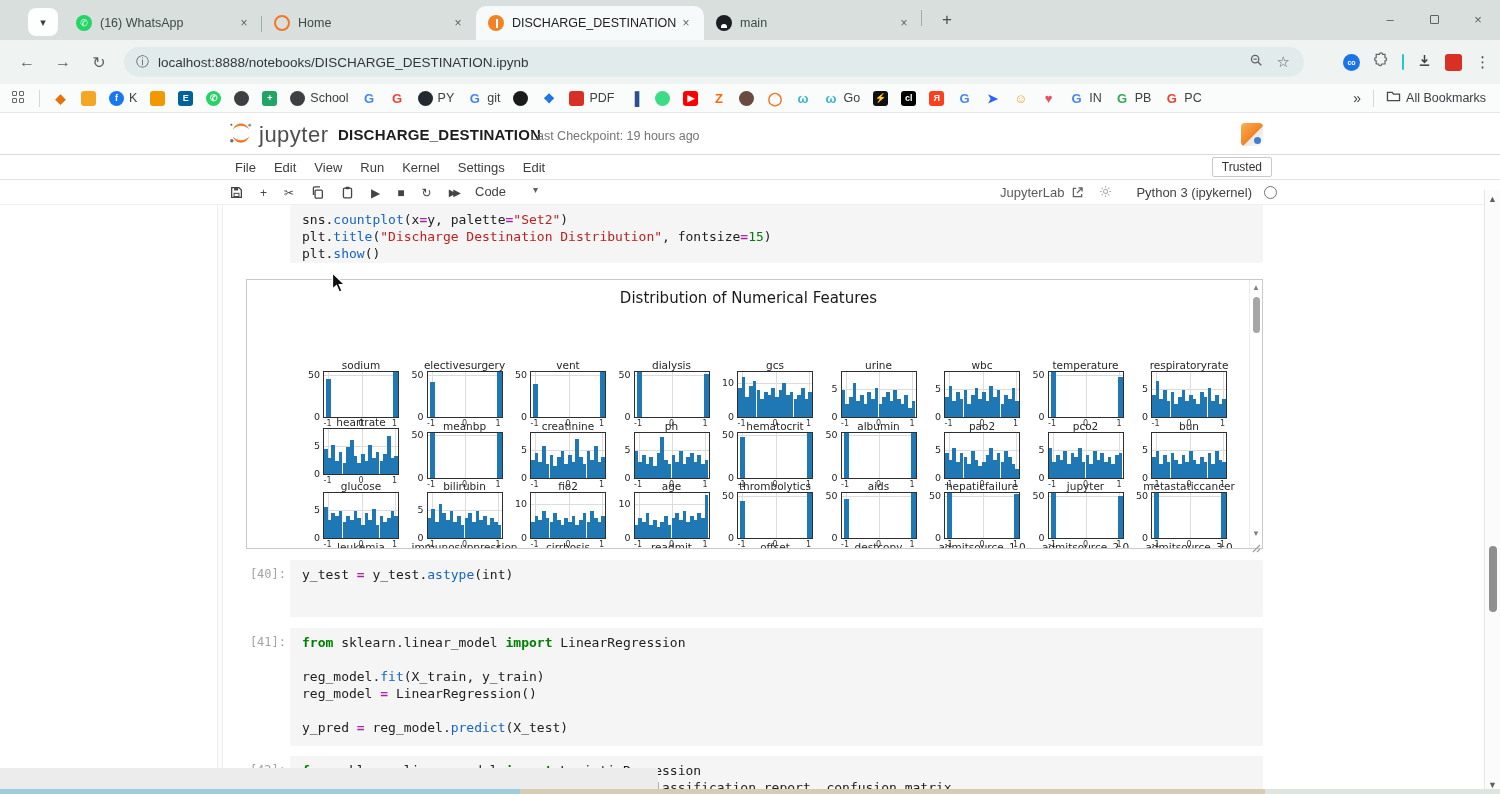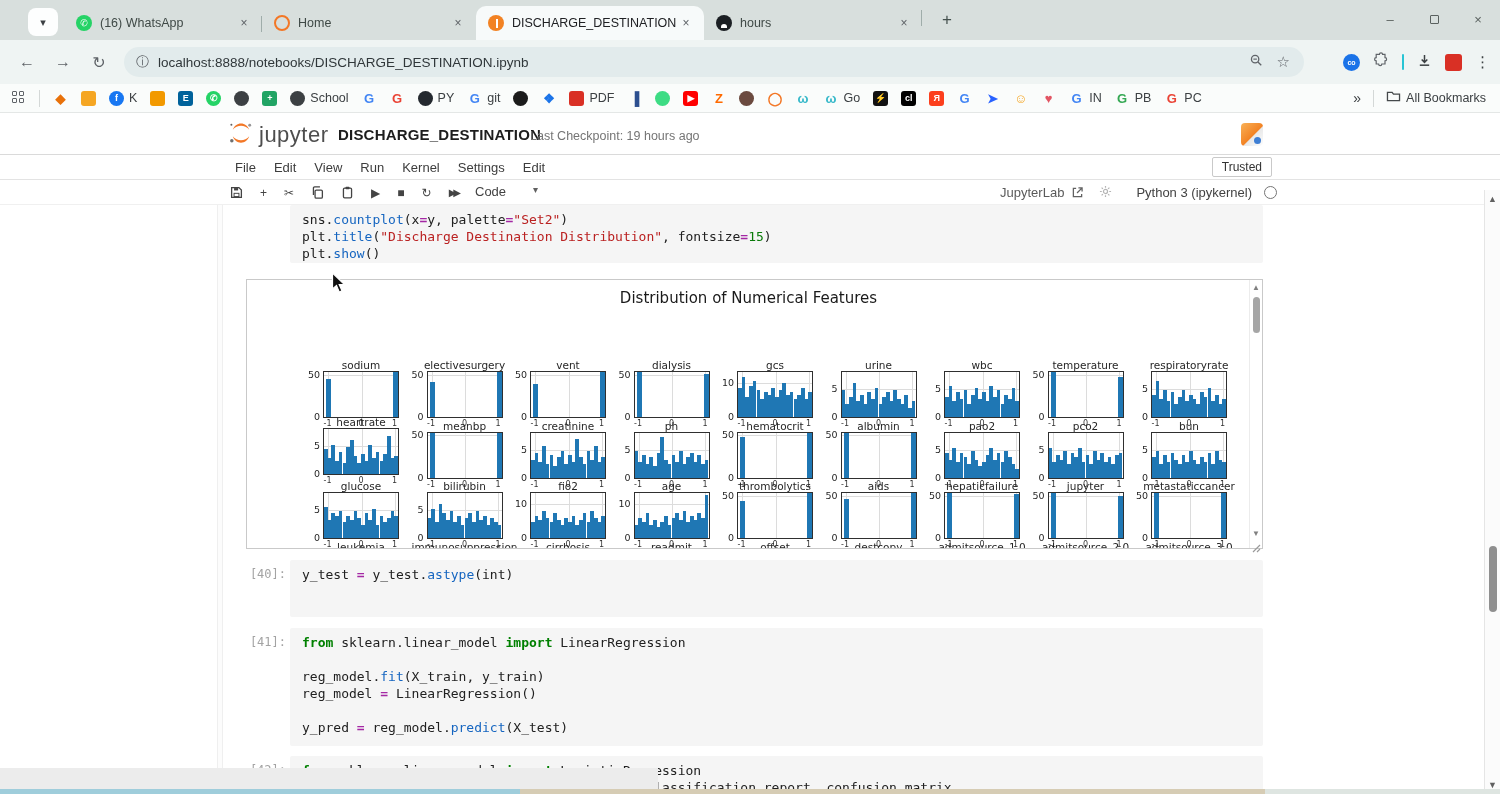--- a/index.html
+++ b/index.html
@@ -135,21 +135,21 @@
           <span class="tlabel">Home</span>
           <span class="tclose">×</span>
         </div>
         <div class="tab active">
           <span class="fav fav-notebook"></span>
           <span class="tlabel">DISCHARGE_DESTINATION</span>
           <span class="tclose">×</span>
         </div>
         <div class="tab t4">
           <span class="fav fav-github"></span>
-          <span class="tlabel">hours</span>
+          <span class="tlabel">main</span>
           <span class="tclose">×</span>
         </div>
         <div class="newtab-wrap">
           <div class="newtab">+</div>
         </div>
       </div>
     <div class="win-controls" id="winCtl">
         <div class="win-btn">–</div>
         <div class="win-btn">
           <span class="maxbox"></span>

